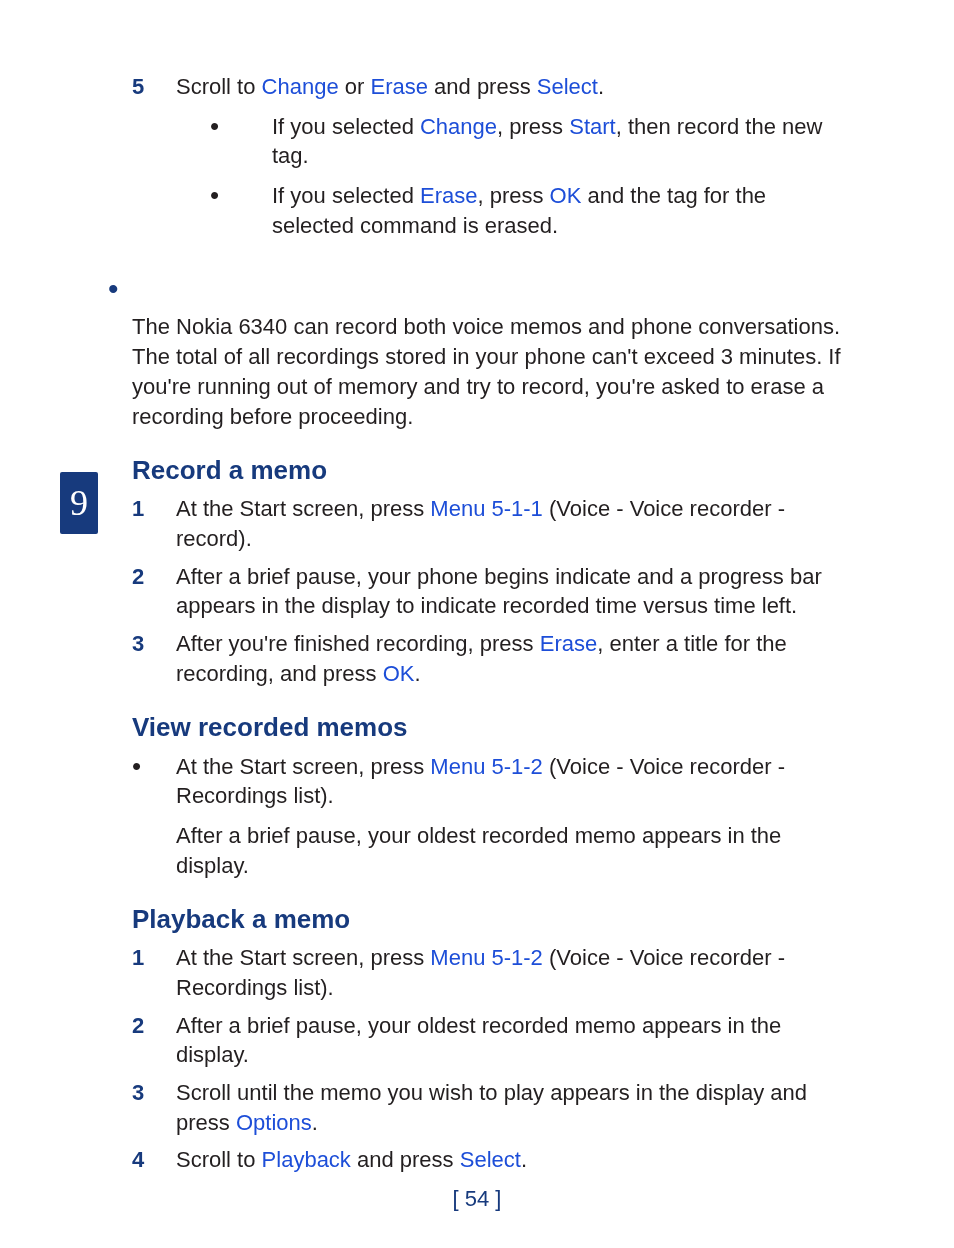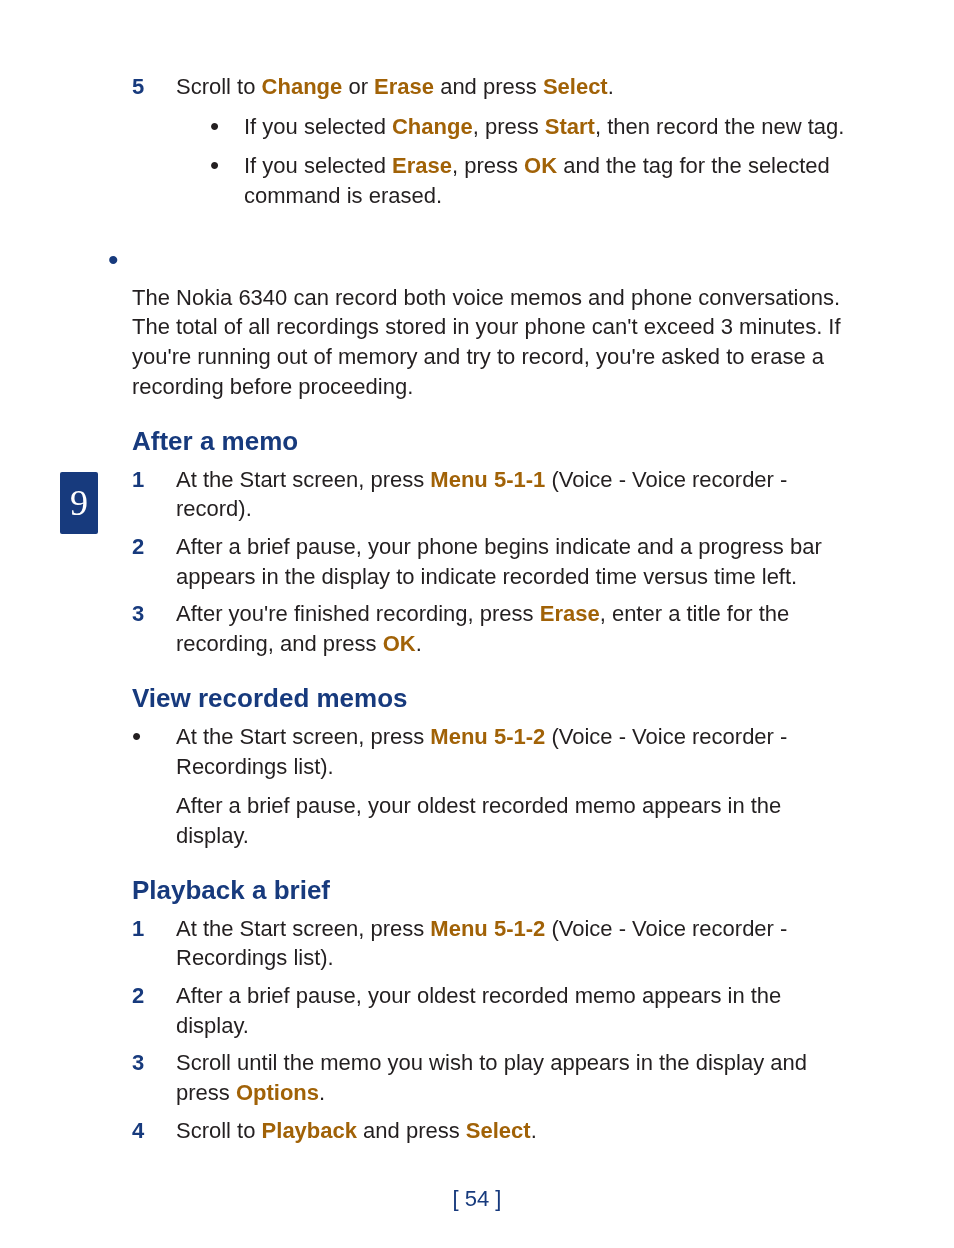--- a/index.html
+++ b/index.html
@@ -53,21 +53,21 @@
   .sub-bullet {
     display: flex;
     margin: 10px 0 10px 78px;
   }
   .sub-bullet .dot {
     width: 34px;
     flex: 0 0 34px;
     font-size: 26px;
     line-height: 1.1;
   }
-  .sub-text { flex: 1; }
+  .sub-text { flex: 1; margin-left: 28px; }
   .section-head {
     display: flex;
     align-items: center;
     margin-top: 34px;
     margin-bottom: 8px;
     color: #173a7d;
     font-family: Tahoma, "Segoe UI", Arial, sans-serif;
   }
   .section-head .dot {
     font-size: 30px;
@@ -109,21 +109,21 @@
   .page-number {
     position: absolute;
     bottom: 34px;
     width: 954px;
     left: 0;
     text-align: center;
     color: #173a7d;
     font-size: 22px;
     margin-top: 11px;
   }
-  b { font-weight: 700; color: #a16207; }
+  b { font-weight: 400; color: #1d4ed8; }
 </style>
 </head>
 <body>
 
 <div class="page">
 
   <div class="side-tab">9</div>
 
   <div class="num-item tight">
     <div class="num-marker">5</div>
@@ -136,42 +136,42 @@
   <div class="sub-bullet">
     <div class="dot">•</div>
     <div class="sub-text">If you selected <b>Erase</b>, press <b>OK</b> and the tag for the selected command is erased.</div>
   </div>
 
   <div class="section-head">
     <span class="dot">•</span>
   </div>
   <div class="intro">The Nokia 6340 can record both voice memos and phone conversations. The total of all recordings stored in your phone can't exceed 3 minutes. If you're running out of memory and try to record, you're asked to erase a recording before proceeding.</div>
 
-  <div class="subhead">After a memo</div>
+  <div class="subhead">Record a memo</div>
   <div class="num-item">
     <div class="num-marker">1</div>
     <div class="num-text">At the Start screen, press <b>Menu 5-1-1</b> (Voice - Voice recorder - record).</div>
   </div>
   <div class="num-item">
     <div class="num-marker">2</div>
     <div class="num-text">After a brief pause, your phone begins indicate and a progress bar appears in the display to indicate recorded time versus time left.</div>
   </div>
   <div class="num-item">
     <div class="num-marker">3</div>
     <div class="num-text">After you're finished recording, press <b>Erase</b>, enter a title for the recording, and press <b>OK</b>.</div>
   </div>
 
   <div class="subhead">View recorded memos</div>
   <div class="bullet-row">
     <div class="dot">•</div>
     <div class="num-text">At the Start screen, press <b>Menu 5-1-2</b> (Voice - Voice recorder - Recordings list).</div>
   </div>
   <div class="after-bullet-para">After a brief pause, your oldest recorded memo appears in the display.</div>
 
-  <div class="subhead">Playback a brief</div>
+  <div class="subhead">Playback a memo</div>
   <div class="num-item">
     <div class="num-marker">1</div>
     <div class="num-text">At the Start screen, press <b>Menu 5-1-2</b> (Voice - Voice recorder - Recordings list).</div>
   </div>
   <div class="num-item">
     <div class="num-marker">2</div>
     <div class="num-text">After a brief pause, your oldest recorded memo appears in the display.</div>
   </div>
   <div class="num-item">
     <div class="num-marker">3</div>

